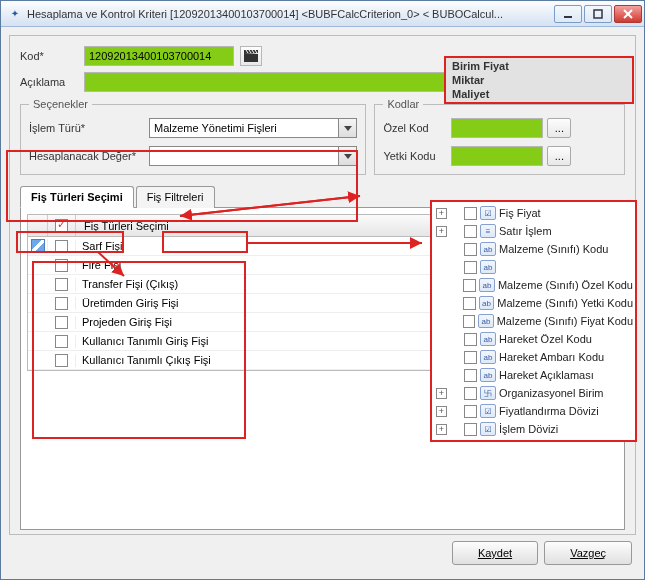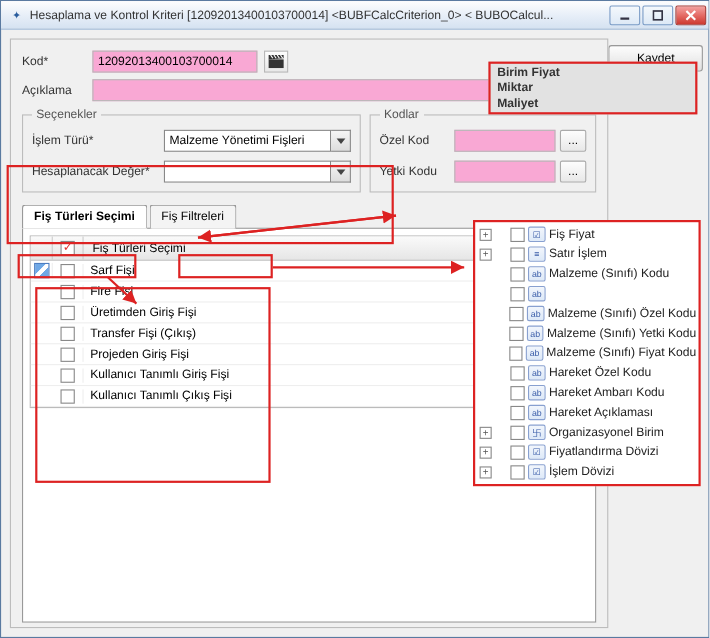--- a/index.html
+++ b/index.html
@@ -5,25 +5,25 @@
 * { box-sizing: border-box; margin: 0; padding: 0; font-family: Tahoma, Arial, sans-serif; font-size: 11px; }
 body { background: #fff; }
 .window { width: 645px; height: 580px; border: 1px solid #5a7aa0; background: #f0f0f0; display: flex; flex-direction: column; }
 .titlebar { height: 26px; background: linear-gradient(#fdfdfe, #e8eff8 50%, #d5e2f1); display: flex; align-items: center; padding: 0 2px 0 6px; border-bottom: 1px solid #9db8d8; }
 .titlebar-icon { width: 16px; height: 16px; margin-right: 4px; display: flex; align-items: center; justify-content: center; font-size: 10px; color: #2a5d9e; }
 .titlebar-text { flex: 1; color: #333; overflow: hidden; white-space: nowrap; text-overflow: ellipsis; }
 .winbtns { display: flex; gap: 2px; }
 .winbtn { width: 28px; height: 18px; border: 1px solid #7a9cc6; background: linear-gradient(#f4f8fc, #dde9f6); border-radius: 2px; display: flex; align-items: center; justify-content: center; cursor: pointer; }
 .winbtn.close { background: linear-gradient(#f3a2a0, #e46b65, #cd3a31); border-color: #a93a33; color: #fff; }
 .winbtn svg { width: 10px; height: 10px; }
-.body { flex: 1; padding: 8px; display: flex; position: relative; }
+.body { flex: 1; padding: 8px; display: flex; flex-direction: column; position: relative; }
 .panel { flex: 1; border: 1px solid #bcbcbc; background: #f0f0f0; padding: 10px 10px 4px 10px; display: flex; flex-direction: column; position: relative; }
 .toprow { display: flex; align-items: center; margin-bottom: 6px; gap: 6px; }
 .lbl { width: 58px; color: #333; }
-.txt { height: 20px; border: 1px solid #b7b7b7; background: #f9a8d4; padding: 2px 4px; }
+.txt { height: 20px; border: 1px solid #b7b7b7; background: #84cc16; padding: 2px 4px; }
 .kod-inp { width: 150px; }
 .moviebtn { width: 22px; height: 20px; border: 1px solid #b7b7b7; background: linear-gradient(#fdfdfd, #e8e8e8); display: flex; align-items: center; justify-content: center; cursor: pointer; }
 .acik-inp { flex: 1; }
 .fieldsets { display: flex; gap: 8px; }
 fieldset { border: 1px solid #bcbcbc; padding: 8px 8px 8px 8px; position: relative; }
 legend { padding: 0 4px; color: #555; }
 .fs-left { flex: 1.2; }
 .fs-right { flex: 0.85; }
 .frow { display: flex; align-items: center; margin-bottom: 8px; }
 .frow:last-child { margin-bottom: 0; }
@@ -182,28 +182,28 @@
                 <div class="gc1">
                   <span class="chk"></span>
                 </div>
                 <div class="gc2">Fire Fişi</div>
               </div>
               <div class="grow">
                 <div class="gc0"></div>
                 <div class="gc1">
                   <span class="chk"></span>
                 </div>
+                <div class="gc2">Transfer Fişi (Çıkış)</div>
+              </div>
+              <div class="grow">
+                <div class="gc0"></div>
+                <div class="gc1">
+                  <span class="chk"></span>
+                </div>
                 <div class="gc2">Üretimden Giriş Fişi</div>
-              </div>
-              <div class="grow">
-                <div class="gc0"></div>
-                <div class="gc1">
-                  <span class="chk"></span>
-                </div>
-                <div class="gc2">Transfer Fişi (Çıkış)</div>
               </div>
               <div class="grow">
                 <div class="gc0"></div>
                 <div class="gc1">
                   <span class="chk"></span>
                 </div>
                 <div class="gc2">Projeden Giriş Fişi</div>
               </div>
               <div class="grow">
                 <div class="gc0"></div>

